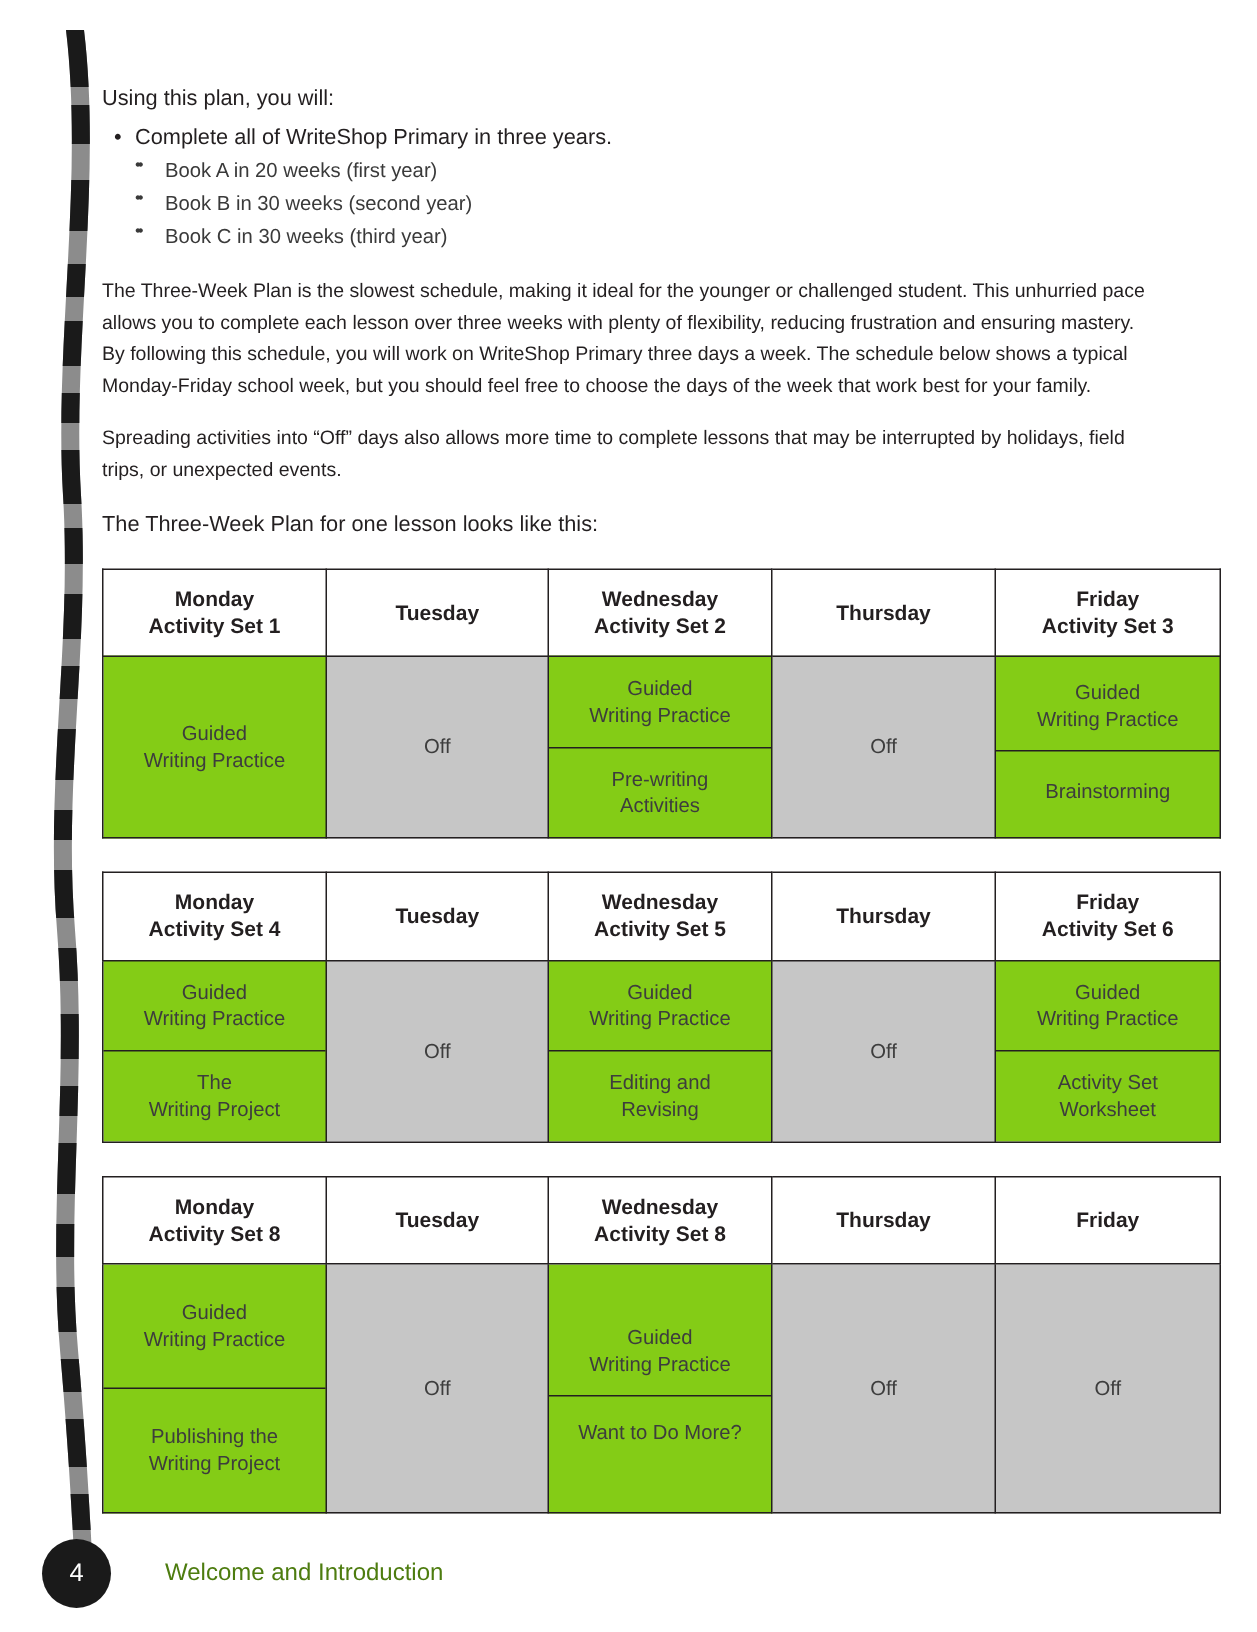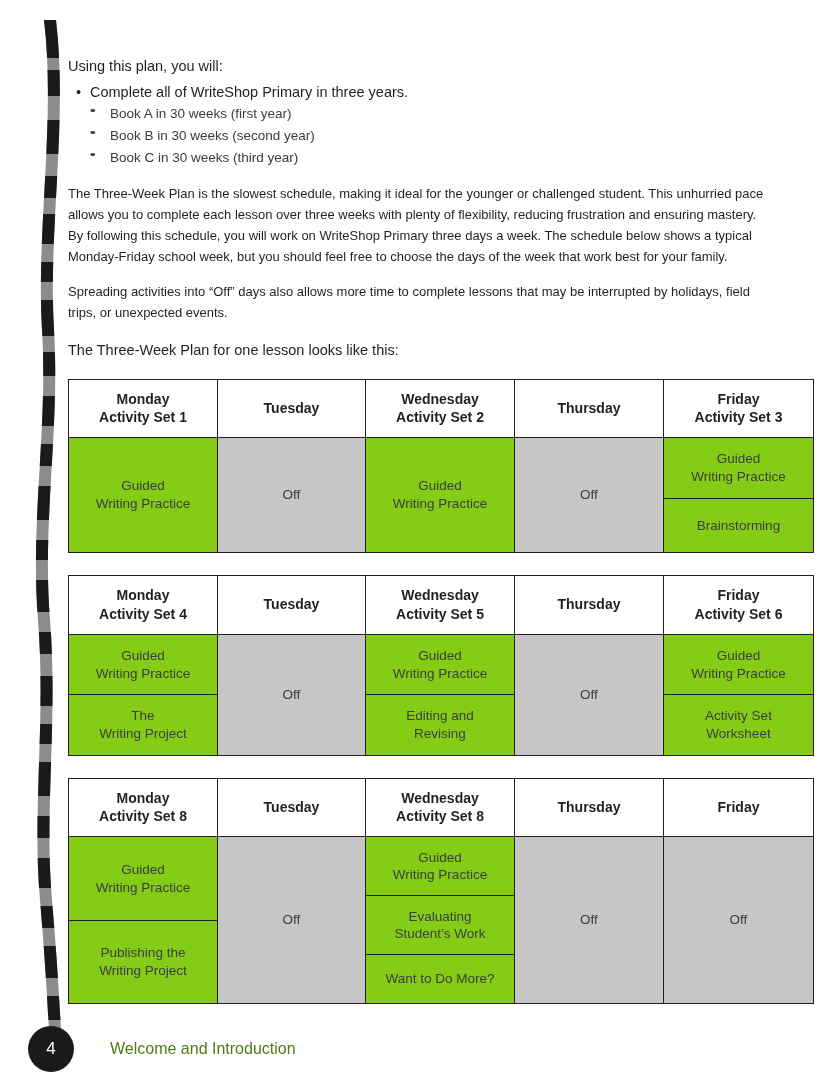--- a/index.html
+++ b/index.html
@@ -206,21 +206,21 @@
 
 <div class="page">
 
   <p class="intro-lead">Using this plan, you will:</p>
 
   <ul class="bullets">
     <li>Complete all of WriteShop Primary in three years.</li>
   </ul>
 
   <ul class="sub">
-    <li>Book A in 30 weeks (first year)</li>
+    <li>Book A in 20 weeks (first year)</li>
     <li>Book B in 30 weeks (second year)</li>
     <li>Book C in 30 weeks (third year)</li>
   </ul>
 
   <p class="body-para">The Three-Week Plan is the slowest schedule, making it ideal for the younger or challenged student. This unhurried pace allows you to complete each lesson over three weeks with plenty of flexibility, reducing frustration and ensuring mastery. By following this schedule, you will work on WriteShop Primary three days a week. The schedule below shows a typical Monday-Friday school week, but you should feel free to choose the days of the week that work best for your family.</p>
   <p class="body-para">Spreading activities into “Off” days also allows more time to complete lessons that may be interrupted by holidays, field trips, or unexpected events.</p>
   <p class="lead-in">The Three-Week Plan for one lesson looks like this:</p>
 
   <table class="sched-table">
     <tbody>
@@ -254,20 +254,26 @@
       </td>
       <td class="cell-shade-light" style="padding:0">
         <table class="inner-split">
           <tbody>
                 <tr>
                   <td>
             <span class="cell-text" style="white-space:pre-line">Guided
 Writing Practice</span>
           </td>
                 </tr>
+          <tr>
+                  <td>
+            <span class="cell-text" style="white-space:pre-line">Pre-writing
+Activities</span>
+          </td>
+                </tr>
         </tbody>
             </table>
       </td>
       <td class="cell-shade-dark">
         <span class="cell-text tall" style="white-space: pre-line;">Off</span>
       </td>
       <td class="cell-shade-light" style="padding:0">
         <table class="inner-split">
           <tbody>
                 <tr>
@@ -418,26 +424,20 @@
       <td class="cell-shade-dark">
         <span class="cell-text tall" style="white-space: pre-line;">Off</span>
       </td>
       <td class="cell-shade-light" style="padding:0">
         <table class="inner-split">
           <tbody>
                 <tr>
                   <td style="height:58px">
             <span class="cell-text" style="padding: 8px 6px; white-space: pre-line;">Guided
 Writing Practice</span>
-          </td>
-                </tr>
-          <tr>
-                  <td style="height:58px">
-            <span class="cell-text" style="padding: 8px 6px; white-space: pre-line;">Evaluating
-Student’s Work</span>
           </td>
                 </tr>
           <tr>
                   <td style="height:48px">
             <span class="cell-text" style="padding: 12px 6px; white-space: pre-line;">Want to Do More?</span>
           </td>
                 </tr>
         </tbody>
             </table>
       </td>

